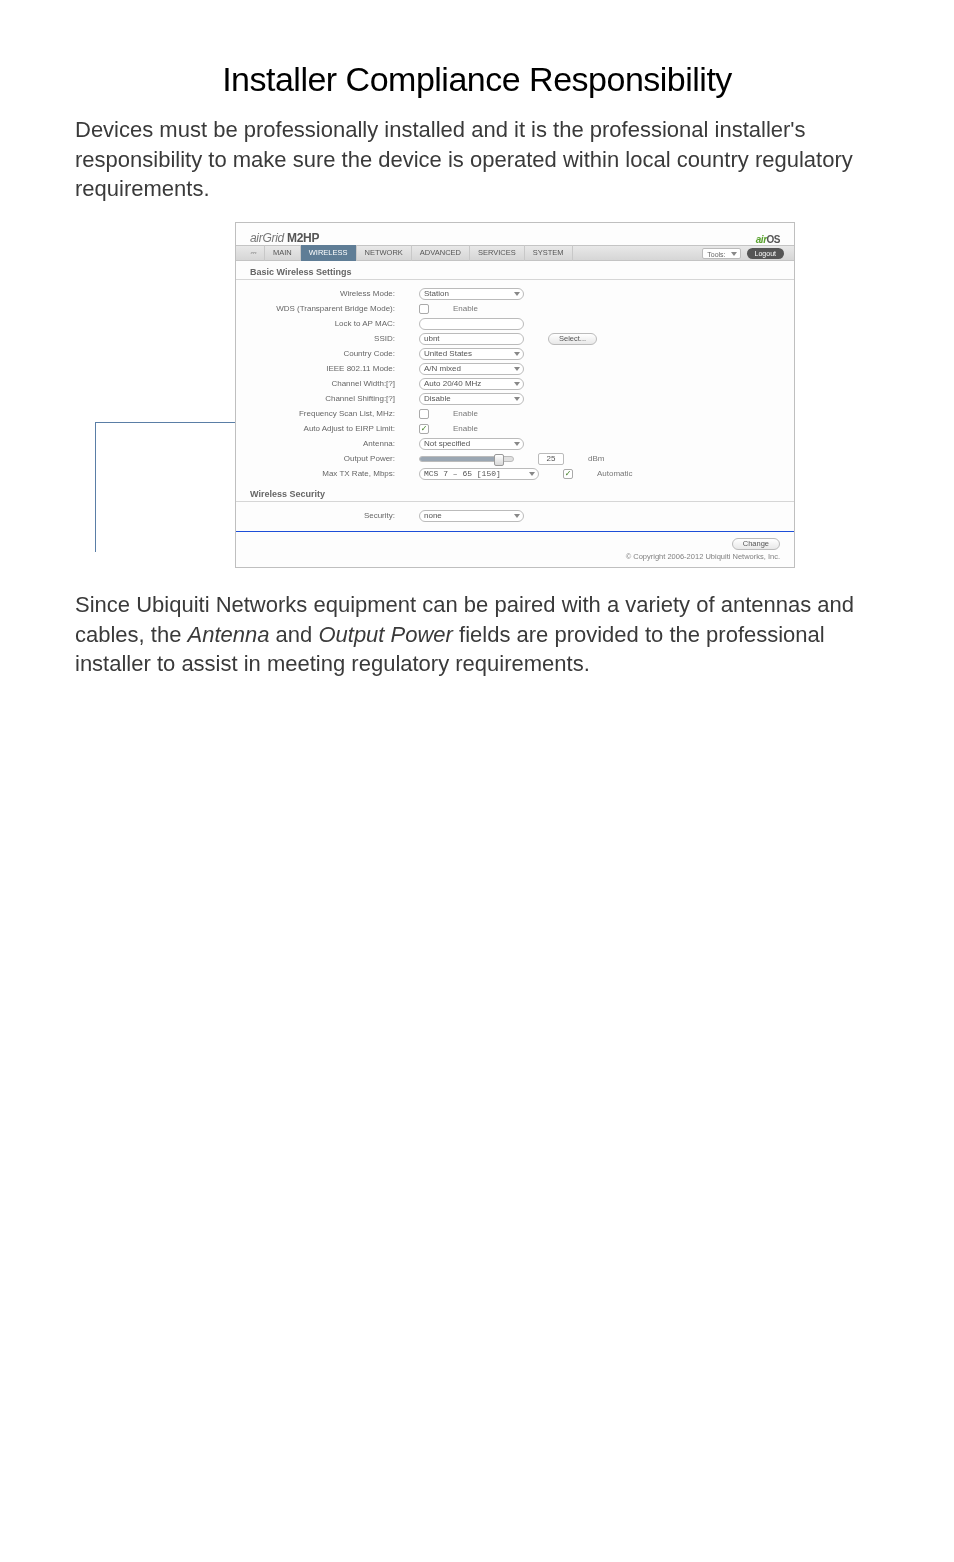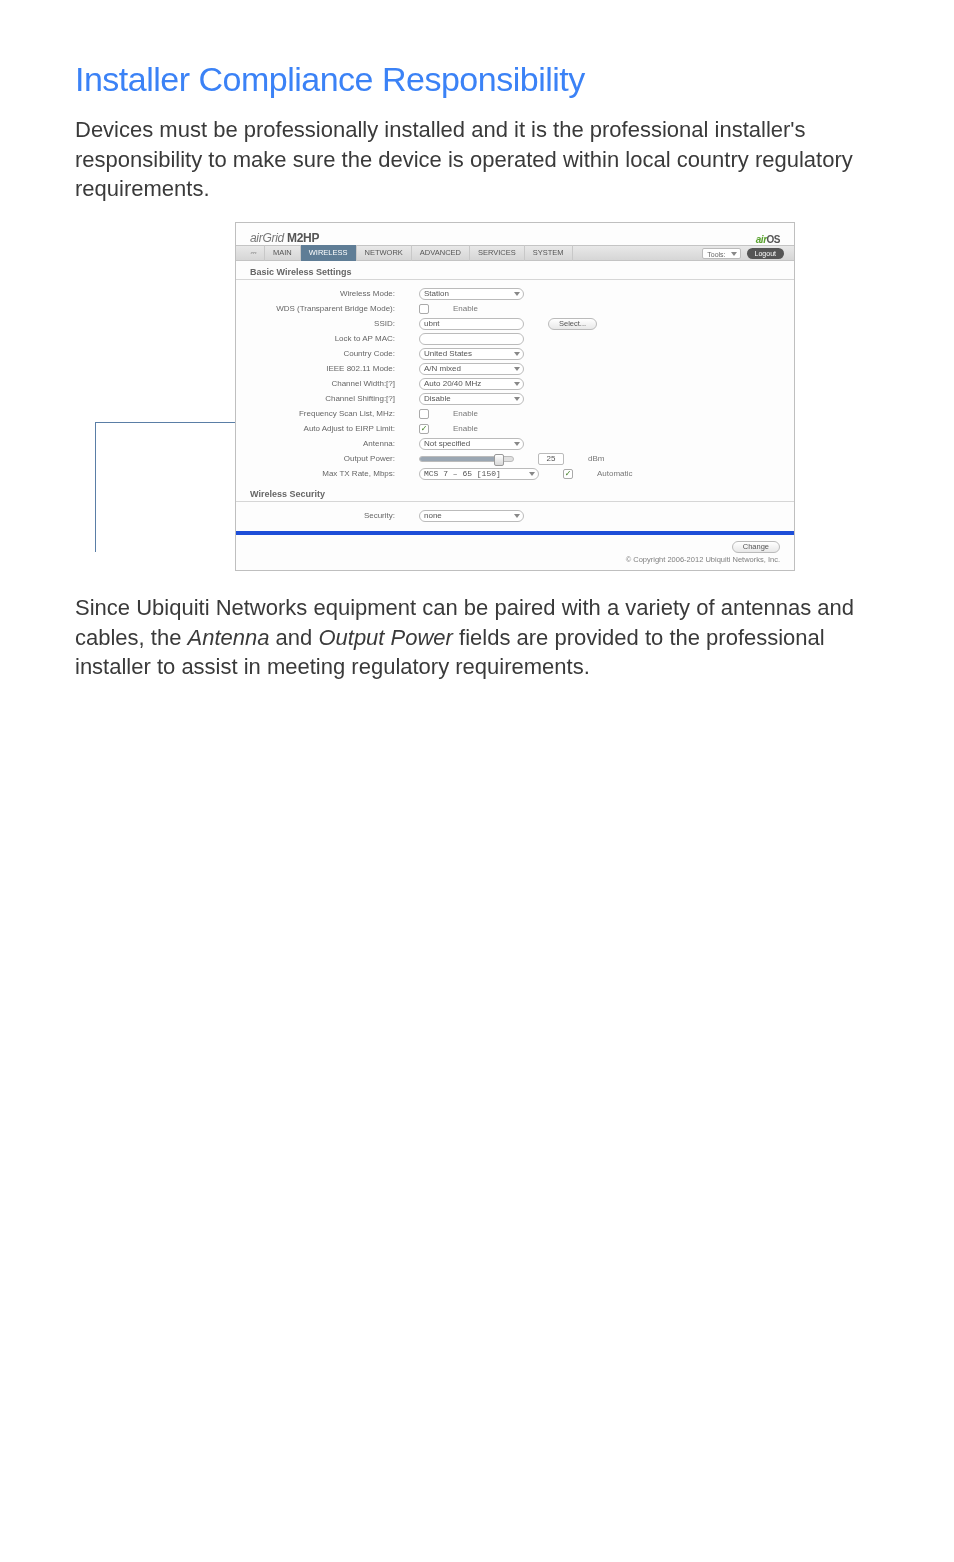--- a/index.html
+++ b/index.html
@@ -5,25 +5,26 @@
   * { margin: 0; padding: 0; box-sizing: border-box; }
   body {
     font-family: -apple-system, "Segoe UI", "Helvetica Neue", Arial, sans-serif;
     width: 954px;
     height: 1562px;
     background: #fff;
     color: #333;
     padding: 60px 75px 0 75px;
   }
   h1.page-heading {
-    color: #3b82f6;
+    color: #000000;
     font-weight: 400;
     font-size: 34px;
     margin-bottom: 16px;
     letter-spacing: -0.5px;
+    text-align: center;
   }
   .intro, .outro {
     font-size: 22px;
     line-height: 1.35;
     color: #3a3a3a;
     margin-bottom: 18px;
   }
   .outro { margin-top: 22px; }
   .italic { font-style: italic; }
 
@@ -217,21 +218,21 @@
     line-height: 10px;
     text-align: center;
     border-radius: 2px;
     color:#555;
   }
   .unit { font-size: 8px; color: #777; }
   .footer-row {
     display: flex;
     justify-content: flex-end;
     padding: 6px 14px 0 14px;
-    border-top: 4px solid #1d4ed8;
+    border-top: 1px solid #1d4ed8;
     margin-top: 6px;
   }
   .copyright {
     text-align: right;
     font-size: 7.5px;
     color: #808080;
     padding: 2px 14px 0 0;
   }
 
   
@@ -298,28 +299,28 @@
         <div class="sel w1">Station</div>
       </div>
 
       <div class="row">
         <div class="lbl">WDS (Transparent Bridge Mode):</div>
         <div class="chk"></div>
         <div class="unit">Enable</div>
       </div>
 
       <div class="row">
+        <div class="lbl">Lock to AP MAC:</div>
+        <div class="inp w1"></div>
+      </div>
+
+      <div class="row">
         <div class="lbl">SSID:</div>
         <div class="inp w1">ubnt</div>
         <div class="pillbtn">Select...</div>
-      </div>
-
-      <div class="row">
-        <div class="lbl">Lock to AP MAC:</div>
-        <div class="inp w1"></div>
       </div>
 
       <div class="row">
         <div class="lbl">Country Code:</div>
         <div class="sel w1">United States</div>
       </div>
 
       <div class="row">
         <div class="lbl">IEEE 802.11 Mode:</div>
         <div class="sel w1">A/N mixed</div>

